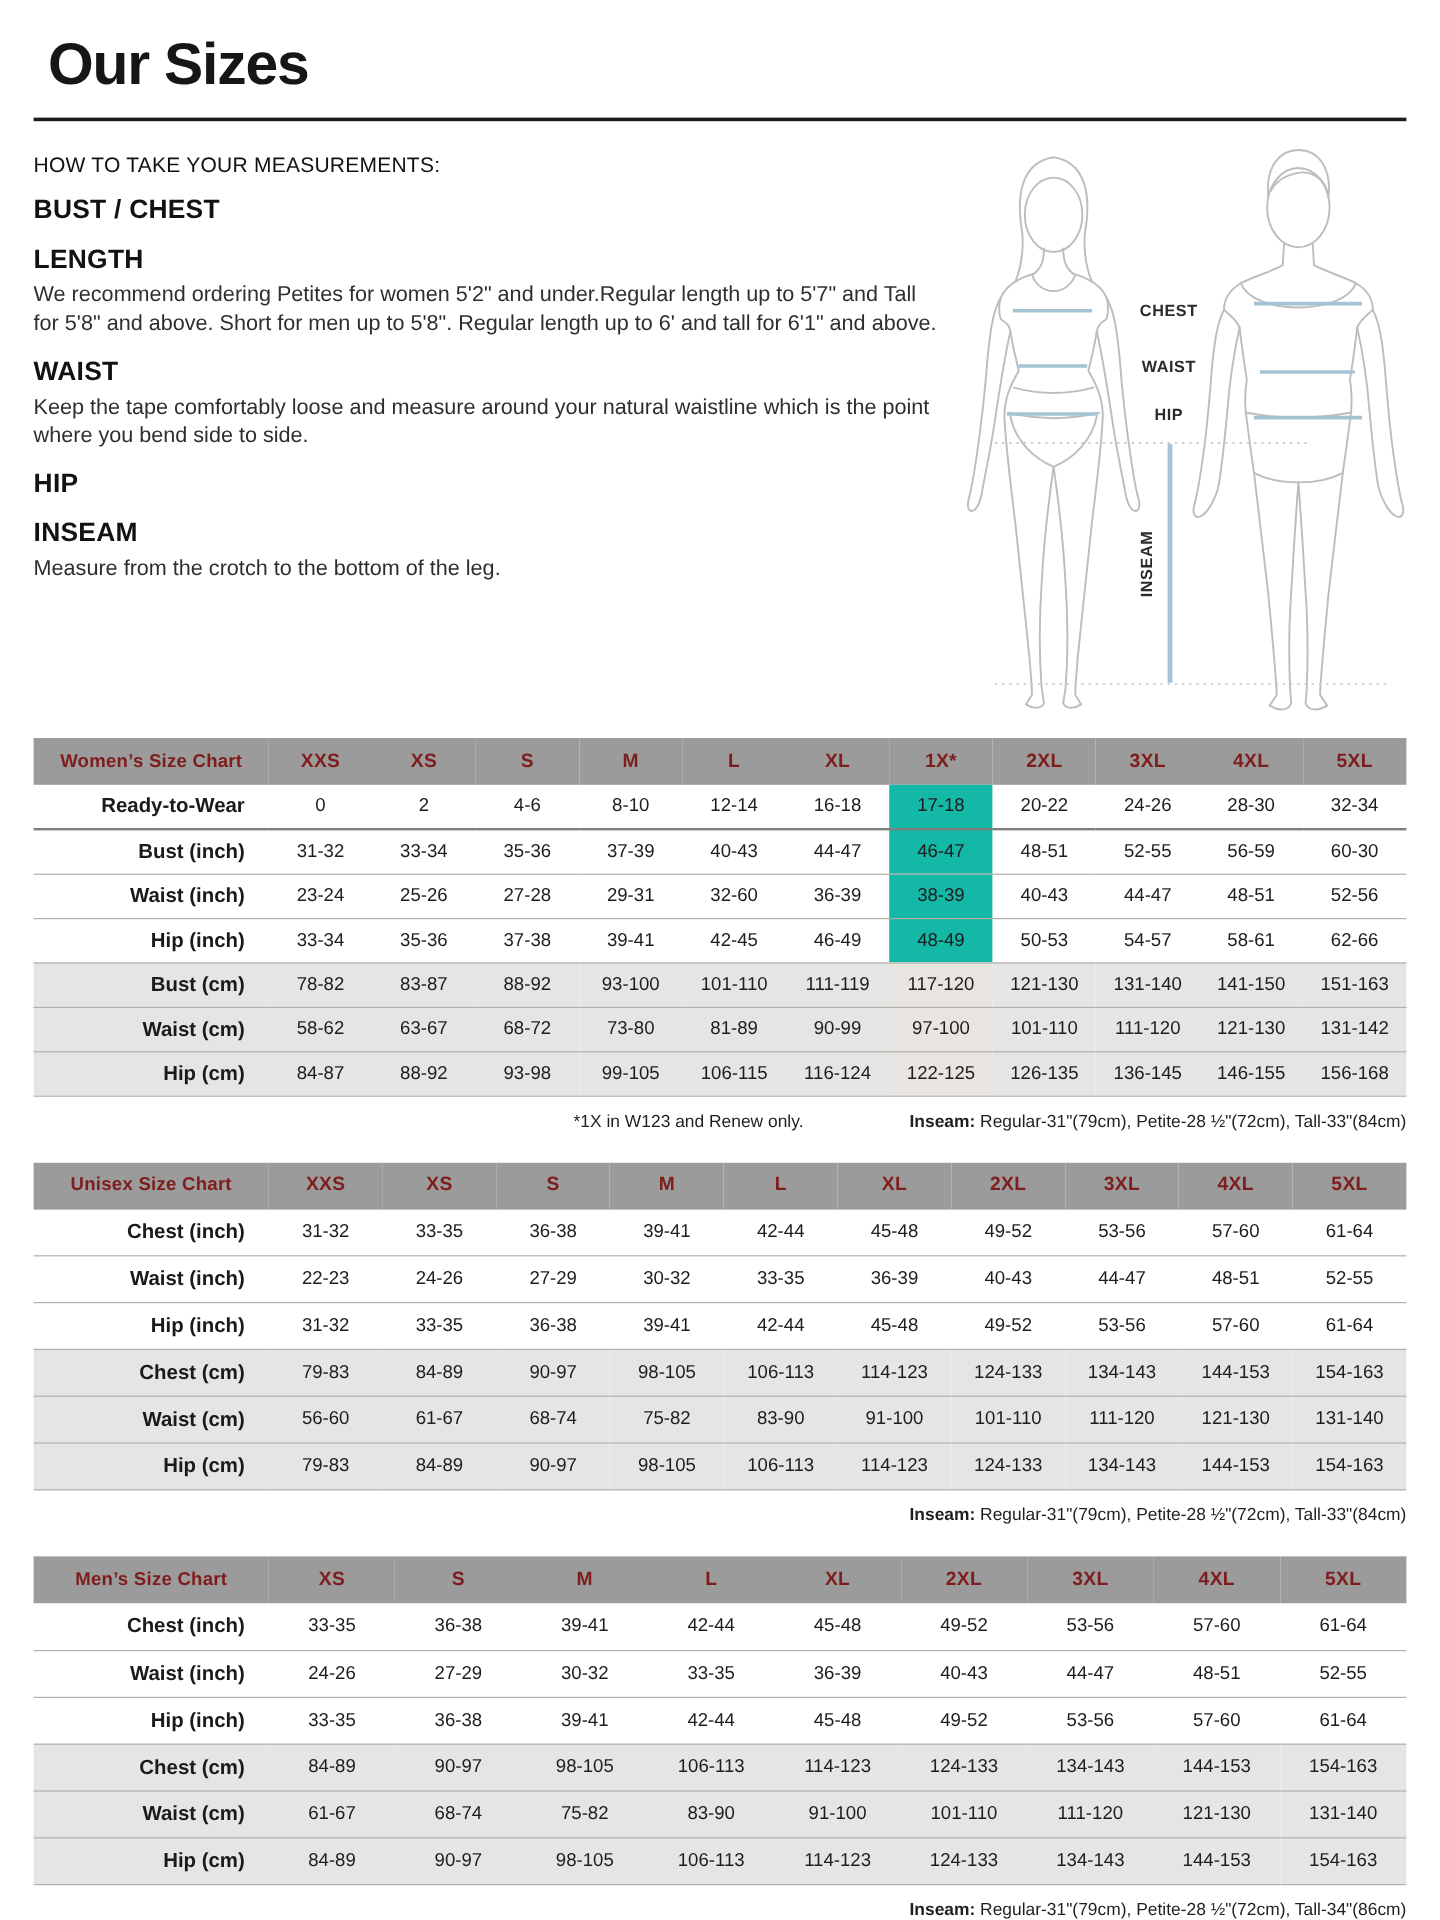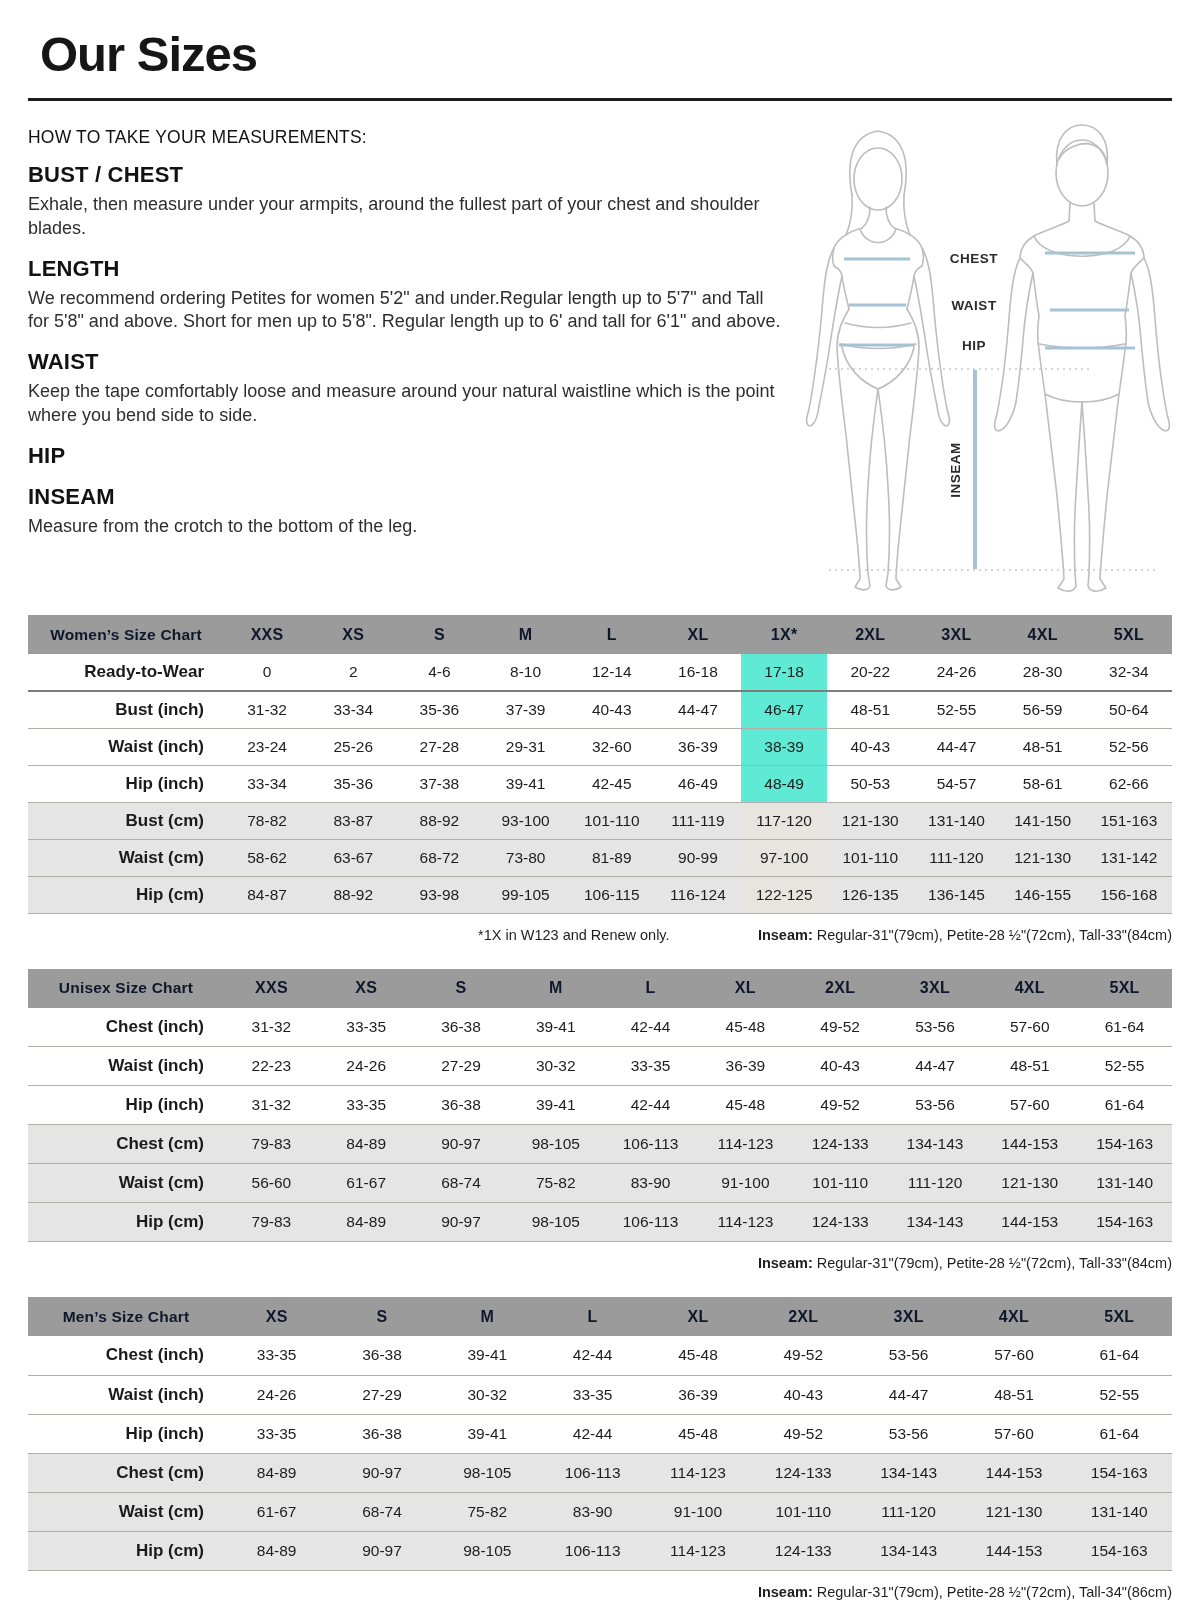--- a/index.html
+++ b/index.html
@@ -28,35 +28,35 @@
 
   .figure-wrap { flex:1; display:flex; justify-content:flex-end; }
   .figure-wrap svg { display:block; margin-top:2px; }
   .fig-label { font-family:"Liberation Sans", sans-serif; font-size:13.5px; font-weight:700; fill:#2b2b2b; letter-spacing:0.5px; }
 
   
   .chart { margin-top:26px; }
   .chart.first { margin-top:20px; }
   table.size-table { width:100%; border-collapse:collapse; table-layout:fixed; }
   table.size-table thead th {
-    background:#9b9b9b; color:#0f172a; font-weight:700; font-size:16px;
+    background:#9b9b9b; color:#7f1d1d; font-weight:700; font-size:16px;
     height:39px; padding:0; letter-spacing:0.3px;
   }
   table.size-table thead th.corner { font-size:15.5px; letter-spacing:0.2px; }
   table.size-table tbody tr { height:37px; border-bottom:1px solid #b2afab; }
   table[data-table-id="unisex"] tbody tr,
   table[data-table-id="mens"] tbody tr { height:39px; }
   table.size-table tbody tr.group-end { border-bottom:2px solid #7d7d7d; }
   table.size-table tbody tr.shaded { background:#e5e5e5; }
   table.size-table tbody th {
     text-align:right; padding:0 20px 0 0;
     font-size:17px; font-weight:800; color:#1a1a1a; white-space:nowrap;
   }
   table.size-table tbody td { text-align:center; font-size:15.5px; color:#1d1d1d; padding:0; }
-  table.size-table tbody td.hl { background:#5eead4; }
+  table.size-table tbody td.hl { background:#14b8a6; }
   table.size-table tbody tr.shaded td.hl { background:#e8e5e1; }
 
   .note-row { display:flex; align-items:baseline; font-size:14.5px; color:#1f1f1f; margin:13px 0 0 0; }
   .note-left { margin-left:450px; }
   .note-right { margin-left:auto; }
   .note-right .note-bold { font-weight:800; }
 </style>
 </head>
 <body>
 
@@ -64,21 +64,20 @@
 
   <h1 class="page-title">Our Sizes</h1>
   <hr class="title-rule">
 
   <div class="intro">
     <div class="instructions">
       <div class="howto-heading">HOW TO TAKE YOUR MEASUREMENTS:</div>
 
       <div class="measure-section">
         <h3>BUST / CHEST</h3>
-        <p>Exhale, then measure under your armpits, around the fullest part of your chest and shoulder blades.</p>
       </div>
       <div class="measure-section">
         <h3>LENGTH</h3>
         <p>We recommend ordering Petites for women 5'2" and under.Regular length up to 5'7" and Tall for 5'8" and above. Short for men up to 5'8". Regular length up to 6' and tall for 6'1" and above.</p>
       </div>
       <div class="measure-section">
         <h3>WAIST</h3>
         <p>Keep the tape comfortably loose and measure around your natural waistline which is the point where you bend side to side.</p>
       </div>
       <div class="measure-section">
@@ -217,21 +216,21 @@
             <td>31-32</td>
             <td>33-34</td>
             <td>35-36</td>
             <td>37-39</td>
             <td>40-43</td>
             <td>44-47</td>
             <td class="hl">46-47</td>
             <td>48-51</td>
             <td>52-55</td>
             <td>56-59</td>
-            <td>50-64</td>
+            <td>60-30</td>
           </tr>
           <tr>
             <th>Waist (inch)</th>
             <td>23-24</td>
             <td>25-26</td>
             <td>27-28</td>
             <td>29-31</td>
             <td>32-60</td>
             <td>36-39</td>
             <td class="hl">38-39</td>

